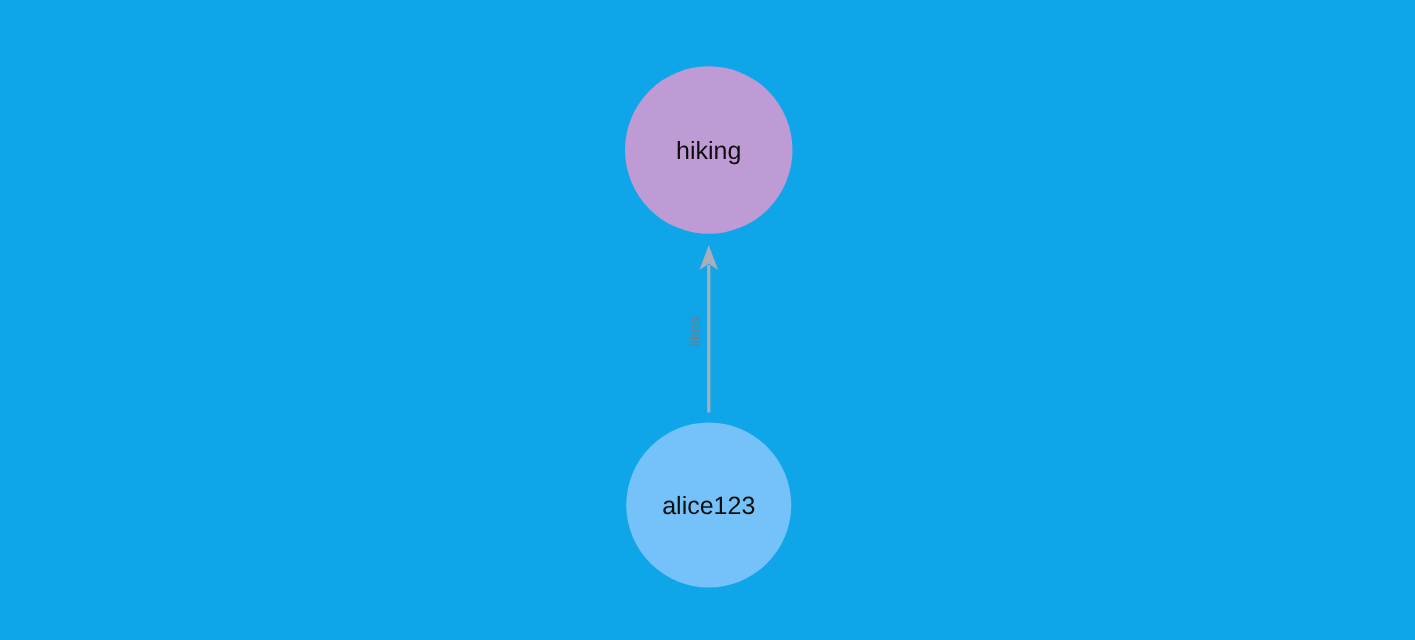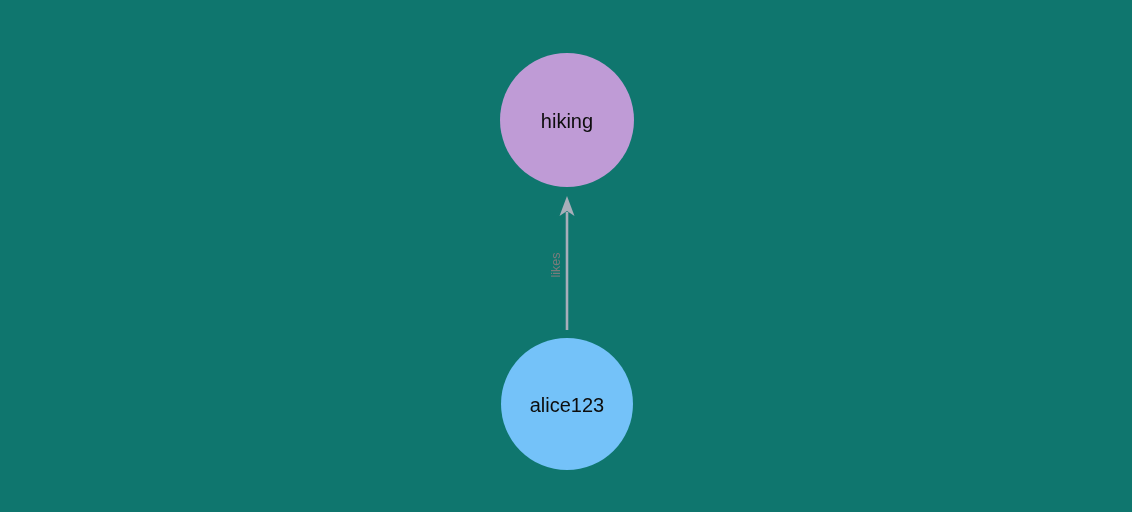--- a/index.html
+++ b/index.html
@@ -10,21 +10,21 @@
     width: 1132px;
     height: 512px;
     background: #f4f5f4;
     font-family: "Liberation Sans", sans-serif;
     overflow: hidden;
   }
   #graph-canvas {
     position: relative;
     width: 1132px;
     height: 512px;
-    background: #0f766e;
+    background: #0ea5e9;
   }
   .graph-svg {
     position: absolute;
     top: 0;
     left: 0;
     width: 1132px;
     height: 512px;
     display: block;
   }
   .node-circle {

